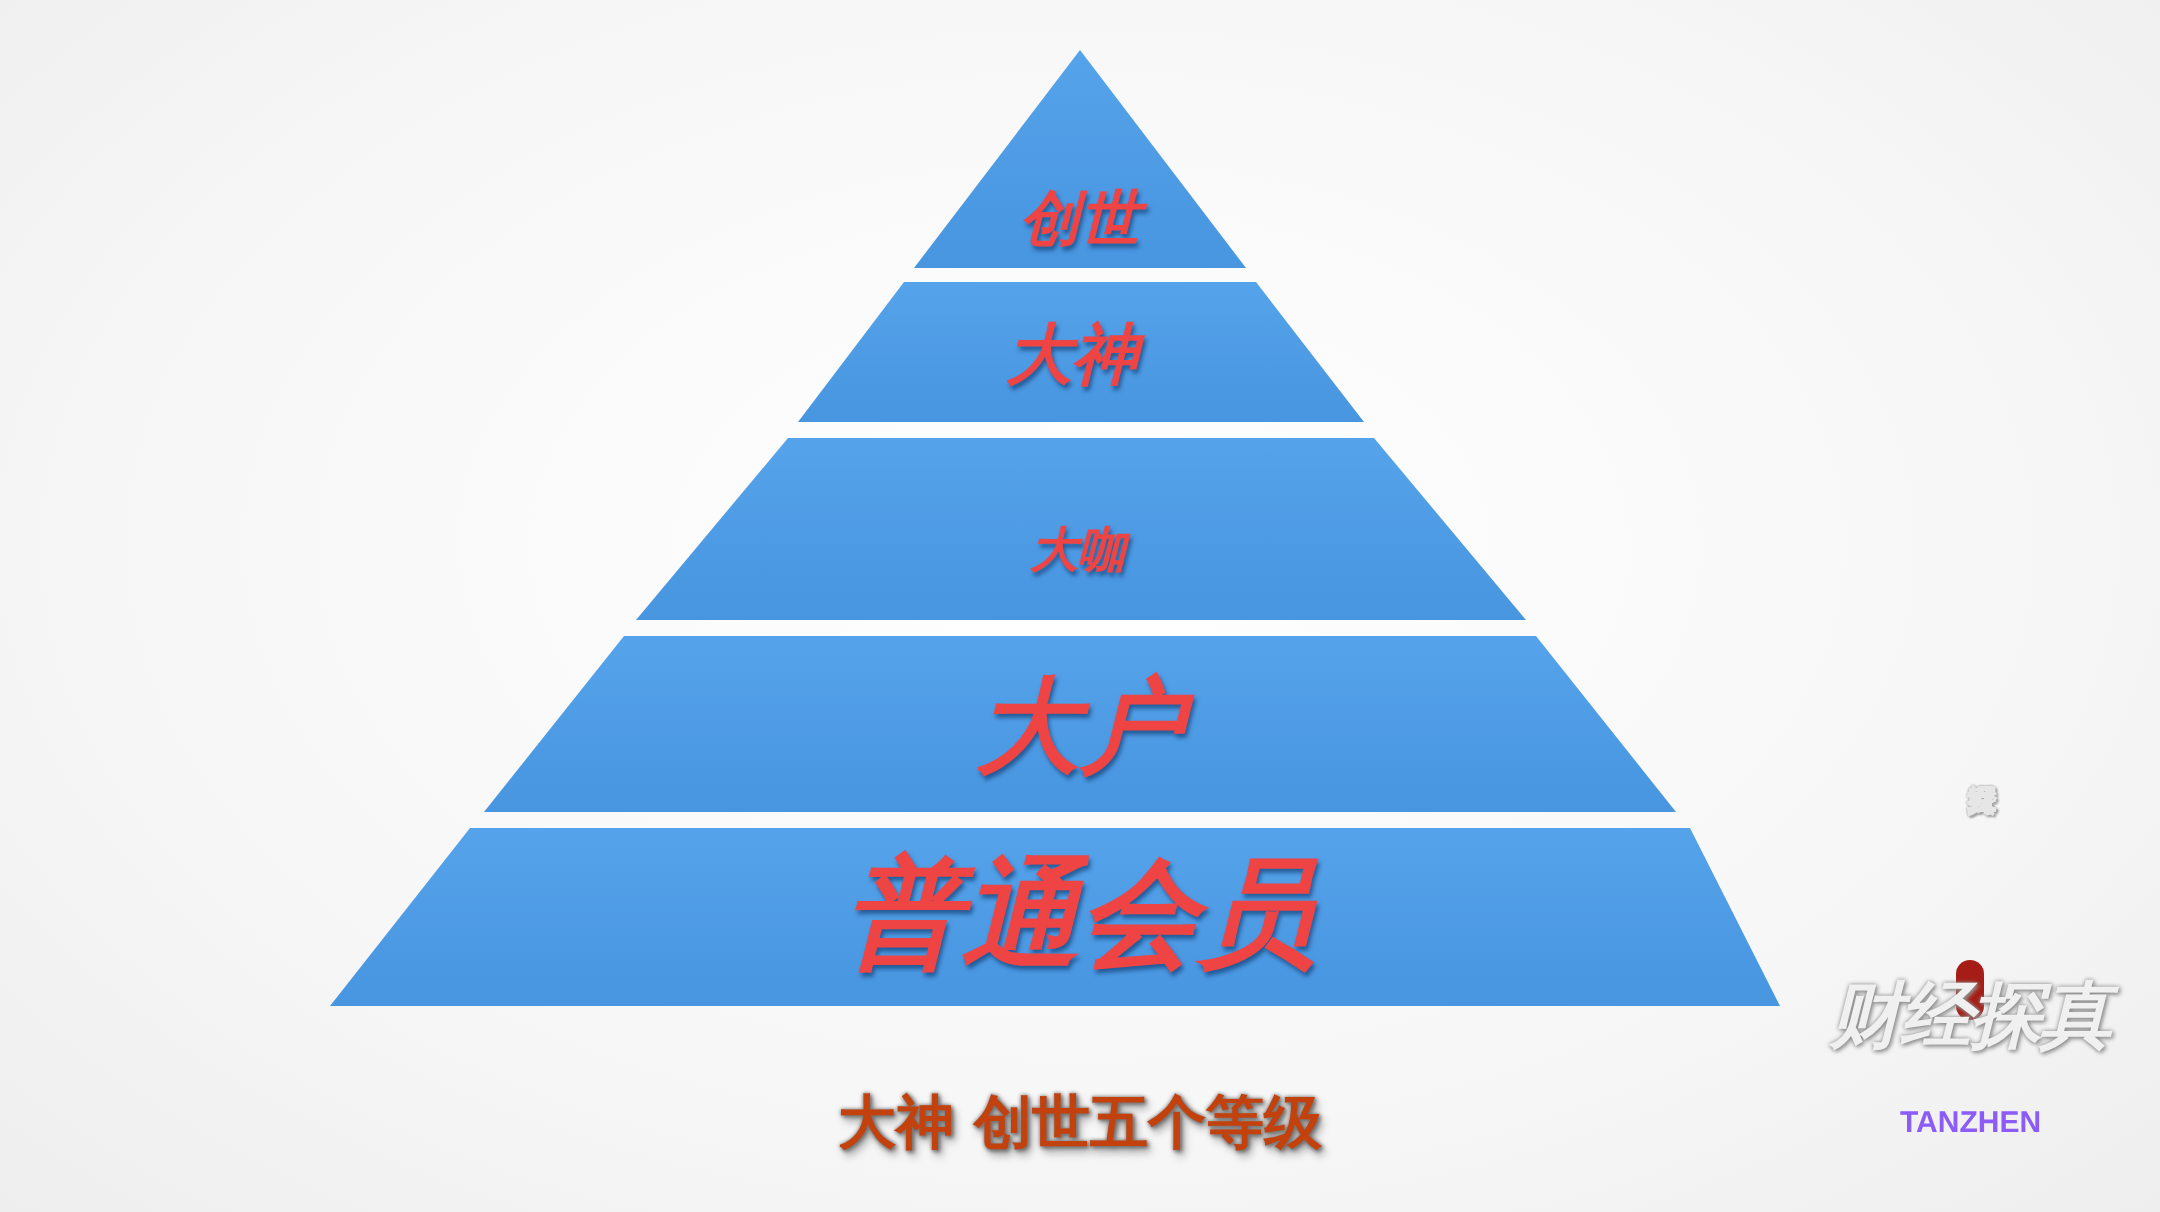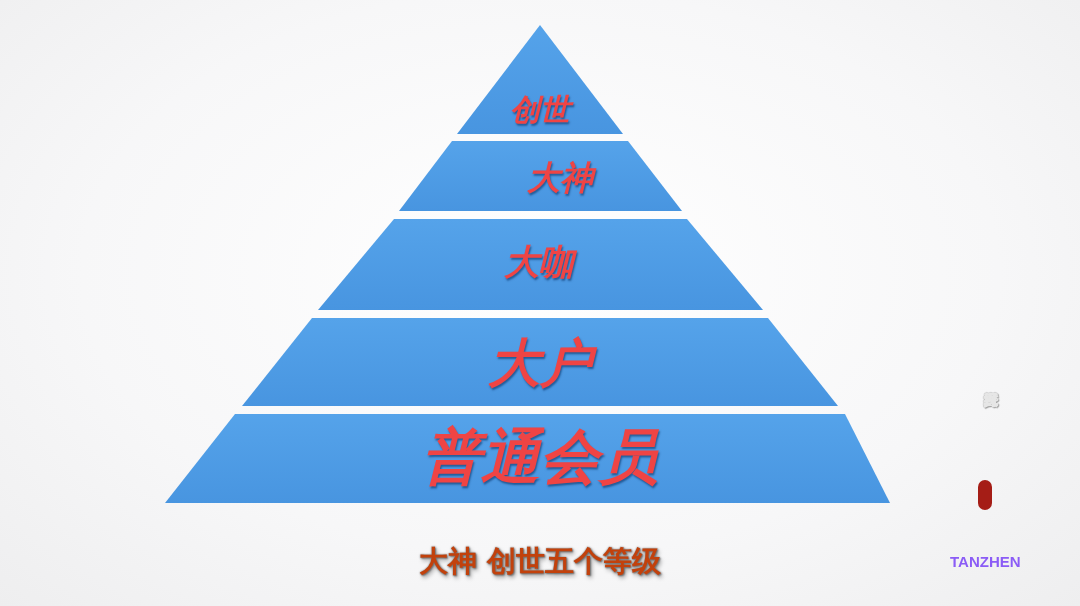--- a/index.html
+++ b/index.html
@@ -54,24 +54,25 @@
     </linearGradient>
   </defs>
   <polygon points="540,25 623,134 457,134" fill="url(#g)"></polygon>
   <polygon points="452,141 628,141 682,211 399,211" fill="url(#g)"></polygon>
   <polygon points="394,219 687,219 763,310 318,310" fill="url(#g)"></polygon>
   <polygon points="312,318 768,318 838,406 242,406" fill="url(#g)"></polygon>
   <polygon points="235,414 845,414 890,503 165,503" fill="url(#g)"></polygon>
 </svg>
 
 <div class="layer-label" style="left:540px;top:110px;font-size:30px;">创世</div>
-<div class="layer-label" style="left:536px;top:178px;font-size:33px;margin-left:24px;">大神</div>
-<div class="layer-label" style="left:539px;top:262px;font-size:35px;">大咖</div>
+<div class="layer-label" style="left:536px;top:178px;font-size:33px;">大神</div>
+<div class="layer-label" style="left:539px;top:275px;font-size:24px;">大咖</div>
 <div class="layer-label" style="left:540px;top:364px;font-size:52px;text-align:center;">大户</div>
 <div class="layer-label" style="left:540px;top:458px;font-size:59px;">普通会员</div>
 
 <div class="subtitle">大神 创世五个等级</div>
 
 <div class="watermark">
   <div class="wm-vert">财经探真</div>
   <div class="wm-seal"></div>
+  <div class="wm-main">财经探真</div>
   <div class="wm-sub">TANZHEN</div>
 </div>
 
 </body></html>

